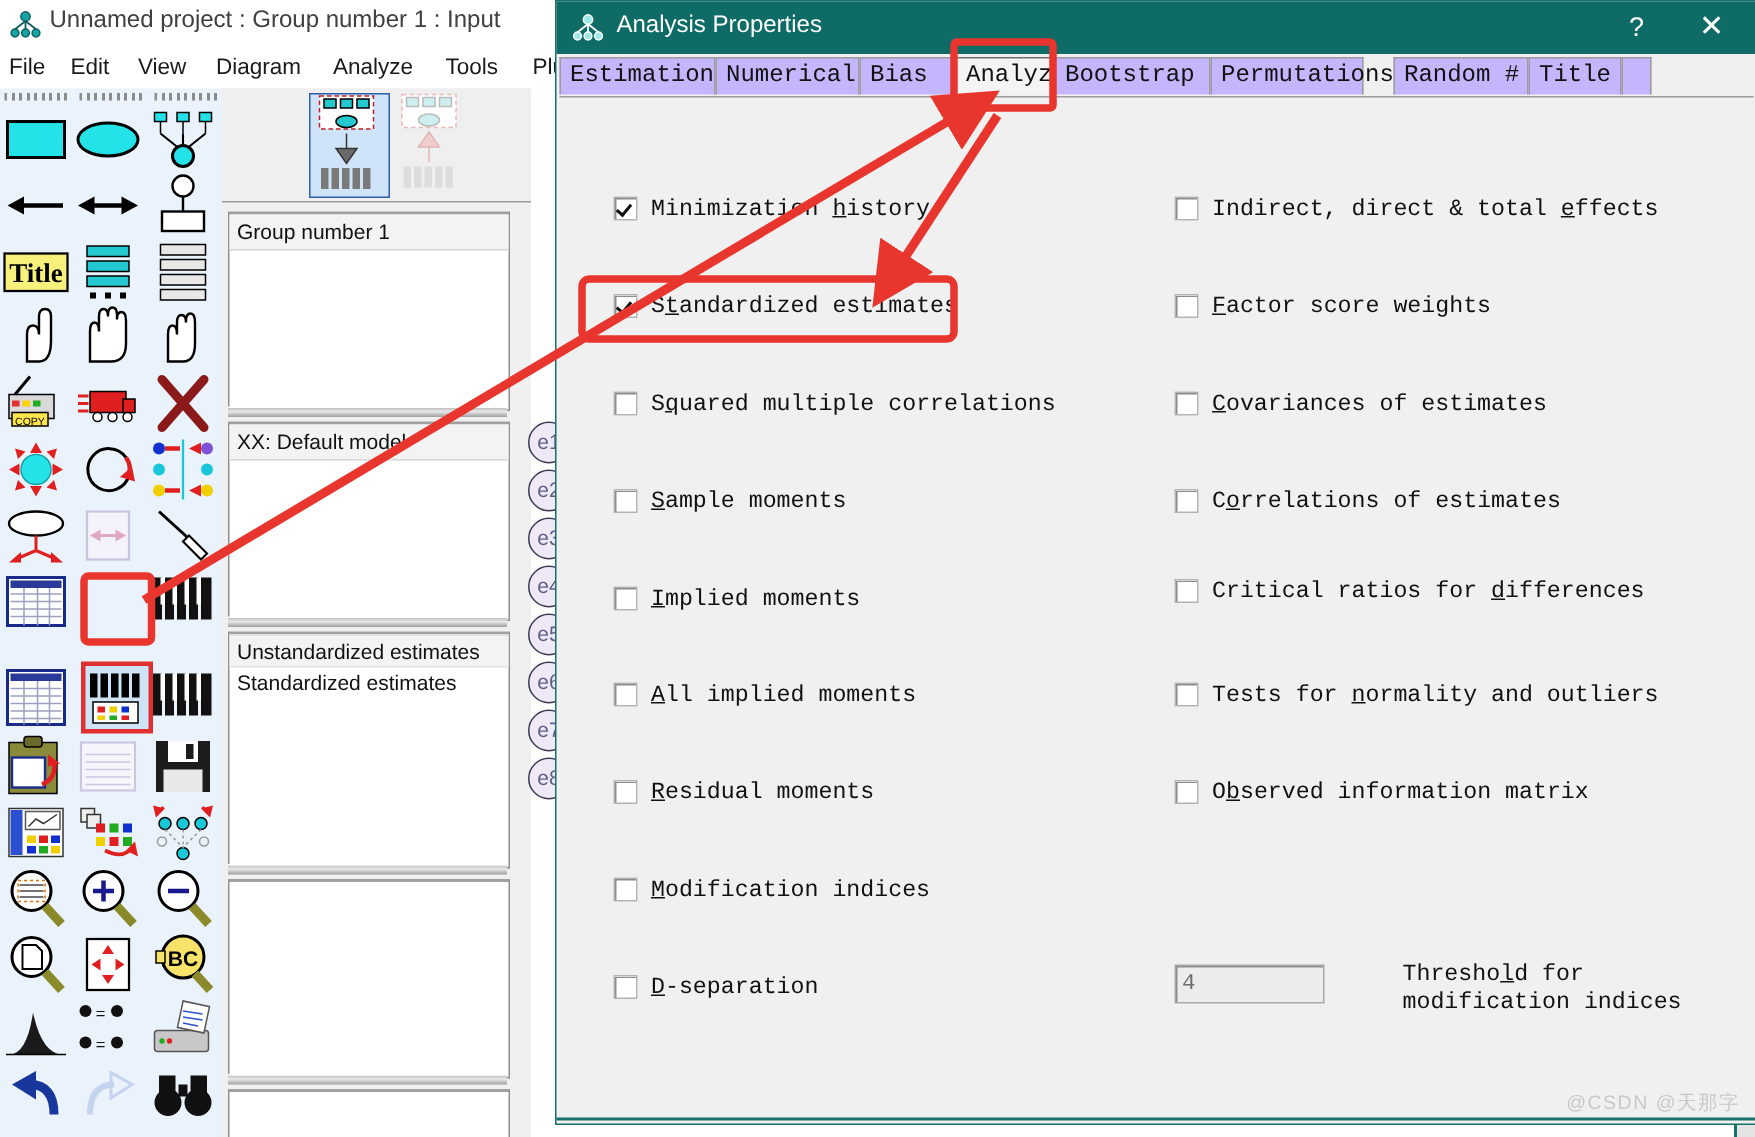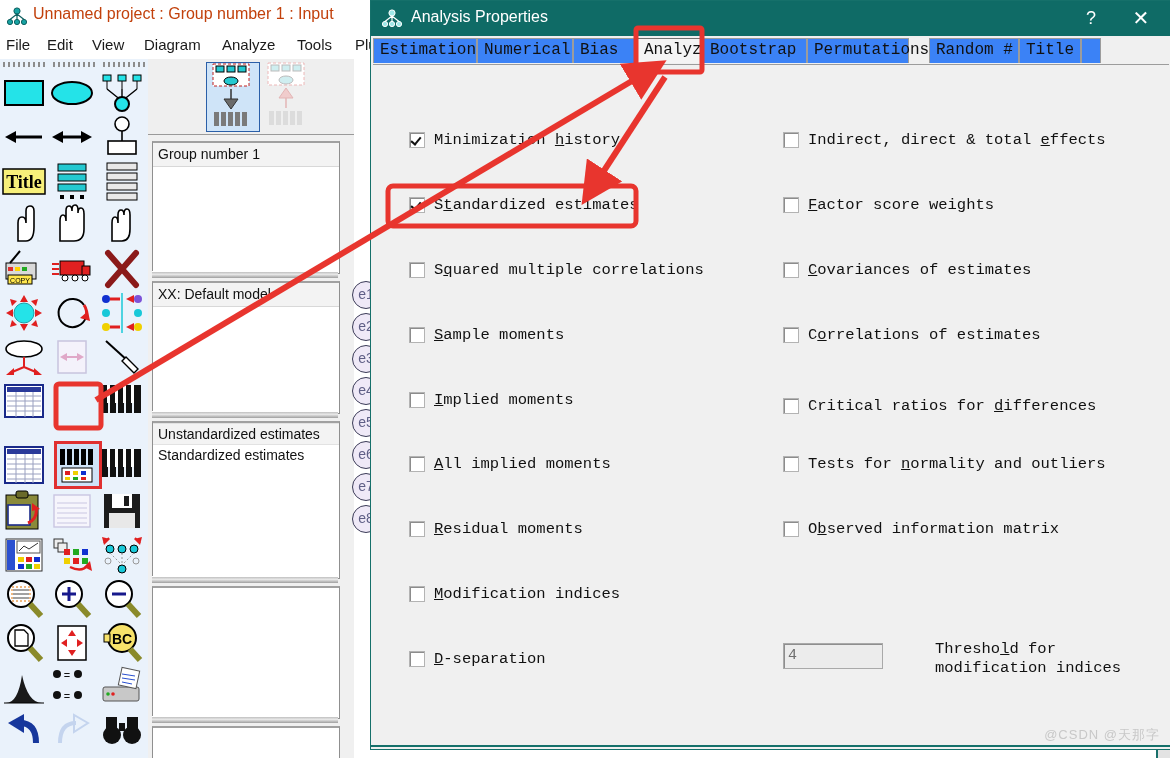--- a/index.html
+++ b/index.html
@@ -8,21 +8,21 @@
     background:#ffffff;
     font-family:"Liberation Sans",sans-serif;
     -webkit-font-smoothing:none;
   }
   
   #amos-app{position:absolute;left:0;top:0;width:1170px;height:758px;background:#ffffff;}
 
   #amos-titlebar{position:absolute;left:0;top:0;width:1170px;height:32px;background:#ffffff;}
   #amos-titlebar .tb-icon{position:absolute;left:6px;top:6px;width:22px;height:22px;}
   #amos-titlebar .tb-text{
-    position:absolute;left:33px;top:5px;font-size:16px;color:#c2410c;
+    position:absolute;left:33px;top:5px;font-size:16px;color:#404040;
     white-space:nowrap;font-family:"Liberation Sans",sans-serif;
   }
 
   #amos-menubar{position:absolute;left:0;top:32px;width:1170px;height:27px;background:#ffffff;}
   #amos-menubar .mi{
     position:absolute;top:4px;font-size:15px;color:#1a1a1a;white-space:nowrap;
   }
 
   
   #tool-palette{
@@ -80,21 +80,21 @@
   #dlg-title .dt-icon{position:absolute;left:10px;top:7px;width:22px;height:22px;}
   #dlg-title .dt-text{position:absolute;left:40px;top:7px;font-size:16px;color:#ffffff;
     font-family:"Liberation Sans",sans-serif;white-space:nowrap;}
   #dlg-help{position:absolute;left:700px;top:2px;width:40px;height:31px;color:#fff;font-size:18px;
     text-align:center;line-height:31px;cursor:default;}
   #dlg-close{position:absolute;left:748px;top:2px;width:44px;height:31px;color:#fff;font-size:20px;
     text-align:center;line-height:31px;cursor:default;}
 
   #tabstrip{position:absolute;left:2px;top:37px;width:796px;height:26px;}
   .tab{
-    position:absolute;top:0;height:25px;background:#3b82f6;
+    position:absolute;top:0;height:25px;background:#c4b5fd;
     border:1px solid #9c9c9c;border-bottom:none;
     font-family:"Liberation Mono","DejaVu Sans Mono",monospace;font-size:16px;color:#111;
     padding:2px 6px 0 6px;white-space:nowrap;box-sizing:border-box;
   }
   .tab.active{background:#f4f4f4;border-color:#6f6f6f;}
   #tabstrip .tabfill{position:absolute;left:0;top:24px;width:796px;height:2px;background:#f0f0f0;}
 
   #dlg-body{position:absolute;left:2px;top:63px;width:796px;height:683px;background:#f0f0f0;
     border-top:1px solid #9c9c9c;}
 
@@ -745,21 +745,21 @@
     </div>
     <div class="cbrow" style="left:410px;top:65px">
       <span class="cbbox"></span><span class="cblabel">Indirect, direct &amp; total <u>e</u>ffects</span>
     </div>
     <div class="cbrow" style="left:410px;top:195px">
       <span class="cbbox"></span><span class="cblabel"><u>C</u>ovariances of estimates</span>
     </div>
     <div class="cbrow" style="left:410px;top:260px">
       <span class="cbbox"></span><span class="cblabel">C<u>o</u>rrelations of estimates</span>
     </div>
-    <div class="cbrow" style="left:410px;top:331px">
+    <div class="cbrow" style="left:410px;top:320px">
       <span class="cbbox"></span><span class="cblabel">Critical ratios for <u>d</u>ifferences</span>
     </div>
     <div class="cbrow" style="left:410px;top:389px">
       <span class="cbbox"></span><span class="cblabel">Tests for <u>n</u>ormality and outliers</span>
     </div>
     <div class="cbrow" style="left:410px;top:454px">
       <span class="cbbox"></span><span class="cblabel">O<u>b</u>served information matrix</span>
     </div>
 
     <div id="thr-input">4</div>

